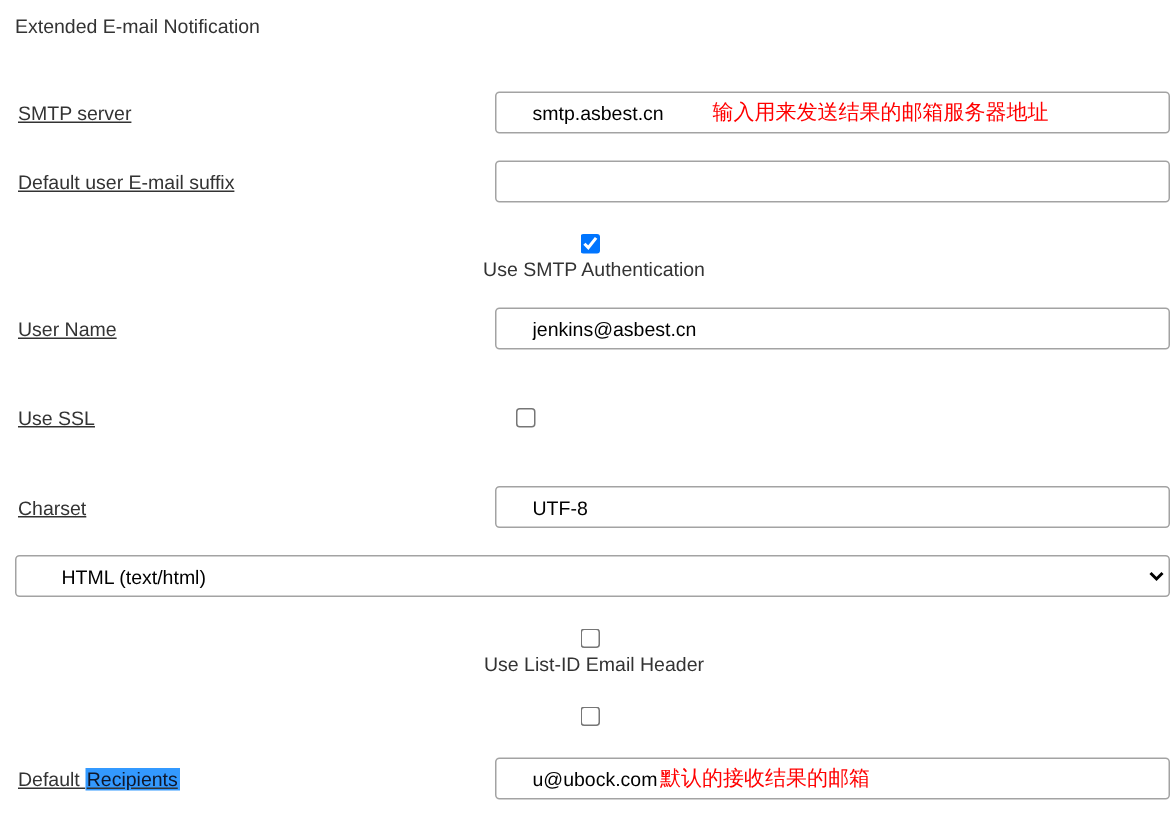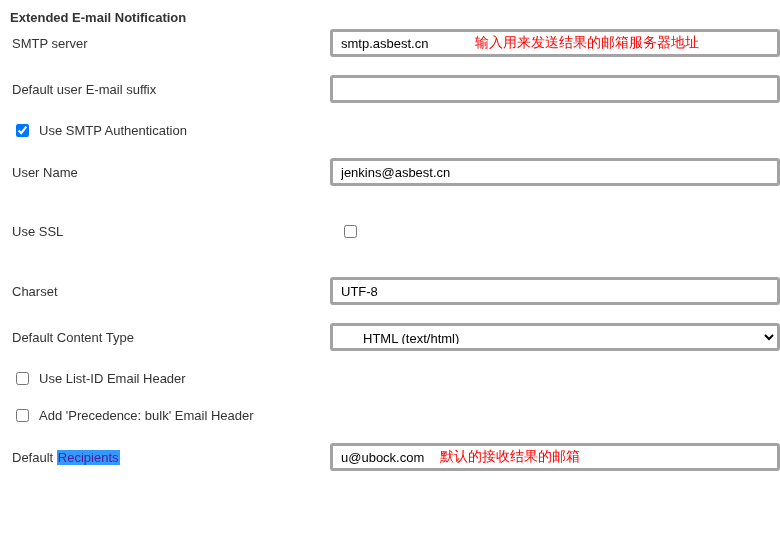--- a/index.html
+++ b/index.html
@@ -6,75 +6,77 @@
   body {
     margin: 0;
     padding: 10px 0 10px 10px;
     font-family: Arial, Helvetica, sans-serif;
     font-size: 13px;
     color: #333;
     background: #fff;
     width: 780px;
   }
   .section-title {
-    font-weight: bold;
+    font-weight: normal;
     font-size: 13px;
-    margin-bottom: 4px;
+    margin-bottom: 36px;
   }
   .row {
     display: flex;
     align-items: center;
     margin-bottom: 18px;
     position: relative;
   }
   .label-col {
     width: 320px;
     flex-shrink: 0;
     padding-left: 2px;
+    text-decoration: underline;
   }
   .field-col {
     flex: 1;
     position: relative;
   }
   input[type="text"], input[type="password"], select {
     width: 100%;
     height: 28px;
-    padding: 4px 8px;
+    padding: 4px 24px;
     font-size: 13px;
-    border: 3px solid #a3a3a3;
+    border: 1px solid #a3a3a3;
     border-radius: 3px;
     background: #fff;
     font-family: Arial, Helvetica, sans-serif;
   }
   select {
     padding-left: 26px;
   }
   .checkbox-row {
     display: flex;
     align-items: center;
     margin-bottom: 18px;
     padding-left: 2px;
+    flex-direction: column;
   }
   .checkbox-row input[type="checkbox"] {
     margin-right: 10px;
   }
   input[type="checkbox"] {
     width: 13px;
     height: 13px;
   }
   .annotation {
     position: absolute;
     color: #ff0000;
     font-size: 14px;
     pointer-events: none;
     white-space: nowrap;
   }
   .highlight {
     background: #3399ff;
-    color: #4c1d95;
+    color: #0f172a;
     padding: 0 1px;
   }
   .checkbox-field {
     display: flex;
     align-items: center;
     padding-left: 10px;
   }
 </style>
 </head>
 <body>
@@ -122,36 +124,34 @@
 </div>
 
 <div class="row">
   <div class="label-col">Charset</div>
   <div class="field-col">
     <input type="text" value="UTF-8" style="">
   </div>
 </div>
 
 <div class="row">
-  <div class="label-col">Default Content Type</div>
   <div class="field-col">
     <select>
       <option>HTML (text/html)</option>
     </select>
   </div>
 </div>
 
 <div class="checkbox-row tight">
   <input type="checkbox" style="">
   <span>Use List-ID Email Header</span>
 </div>
 
 <div class="checkbox-row">
   <input type="checkbox" style="">
-  <span>Add 'Precedence: bulk' Email Header</span>
 </div>
 
 <div class="row">
   <div class="label-col">
     <span>Default </span><span class="highlight">Recipients</span>
   </div>
   <div class="field-col">
     <input type="text" value="u@ubock.com" style="">
     <span class="annotation" style="left:110px; top:5px;">默认的接收结果的邮箱</span>
   </div>

